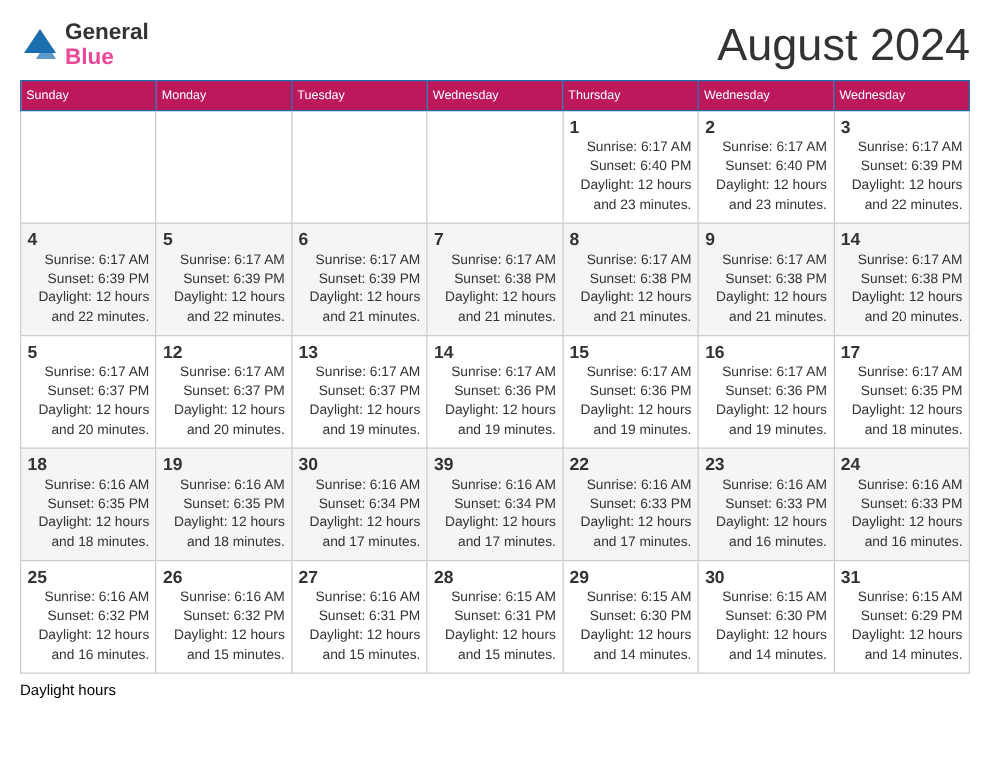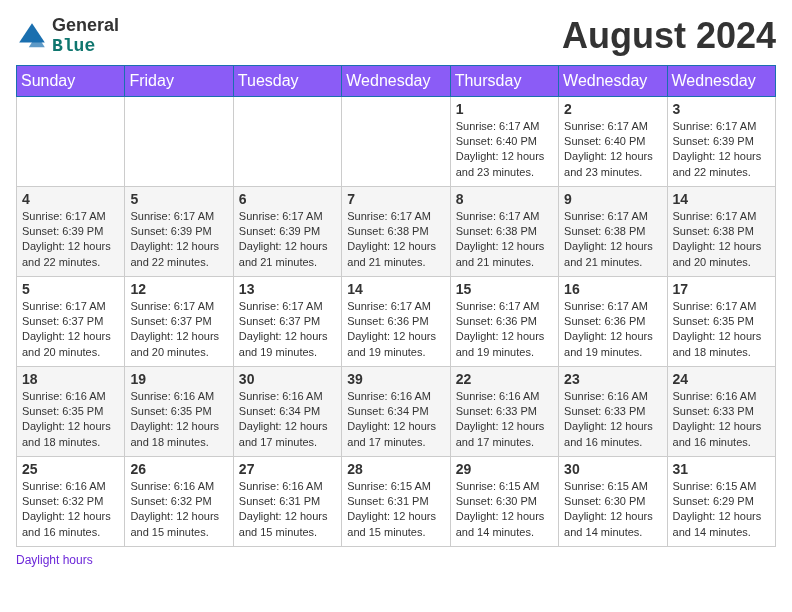--- a/index.html
+++ b/index.html
@@ -21,49 +21,49 @@
       display: flex;
       align-items: center;
       gap: 4px;
     }
     .logo-text {
       font-size: 18px;
       font-weight: bold;
       line-height: 1.1;
     }
     .logo-general { color: #333; }
-    .logo-blue { color: #0f766e; font-family: Liberation Mono, monospace; }
+    .logo-blue { color: #ec4899; }
     .logo-icon {
       width: 32px;
       height: 32px;
     }
     .title-area {
       text-align: right;
     }
     .month-title {
       font-size: 36px;
-      font-weight: bold;
+      font-weight: normal;
       color: #333;
       line-height: 1.1;
     }
     .location-title {
       font-size: 16px;
       color: #555;
     }
     .calendar {
       width: 100%;
       border-collapse: collapse;
       font-size: 11px;
     }
     .calendar th {
-      background: #8b5cf6;
+      background: #be185d;
       color: #fff;
       padding: 6px 4px;
       text-align: left;
-      font-size: 16px;
+      font-size: 10px;
       font-weight: normal;
       border: 1px solid #1a6faf;
     }
     .calendar td {
       border: 1px solid #ccc;
       vertical-align: top;
       padding: 4px 5px;
       width: 108px;
       height: 90px;
       background: #fff;
@@ -75,28 +75,29 @@
       font-size: 14px;
       font-weight: bold;
       color: #333;
       display: block;
       margin-bottom: 2px;
     }
     .day-info {
       color: #333;
       line-height: 1.4;
       font-size: 11px;
+      text-align: right;
     }
     .empty-cell {
       background: #fff !important;
     }
     .footer-note {
       margin-top: 6px;
       font-size: 12px;
-      color: #6d28d9;
+      color: #000000;
     }
   </style>
 </head>
 <body>
 
 <div class="header-area">
   <div class="logo">
     <svg class="logo-icon" viewBox="0 0 40 40">
       <polygon points="20,4 36,28 4,28" fill="#1a6faf"></polygon>
       <polygon points="26,18 36,34 16,34" fill="#1a6faf" opacity="0.7"></polygon>
@@ -108,21 +109,21 @@
   </div>
   <div class="title-area">
     <div class="month-title">August 2024</div>
   </div>
 </div>
 
 <table class="calendar">
   <thead>
     <tr id="header-row">
         <th>Sunday</th>
-        <th>Friday</th>
+        <th>Monday</th>
         <th>Tuesday</th>
         <th>Wednesday</th>
         <th>Thursday</th>
         <th>Wednesday</th>
         <th>Wednesday</th>
       </tr>
   </thead>
   <tbody id="calendar-body">
       <tr>
         <td class="empty-cell"></td>

